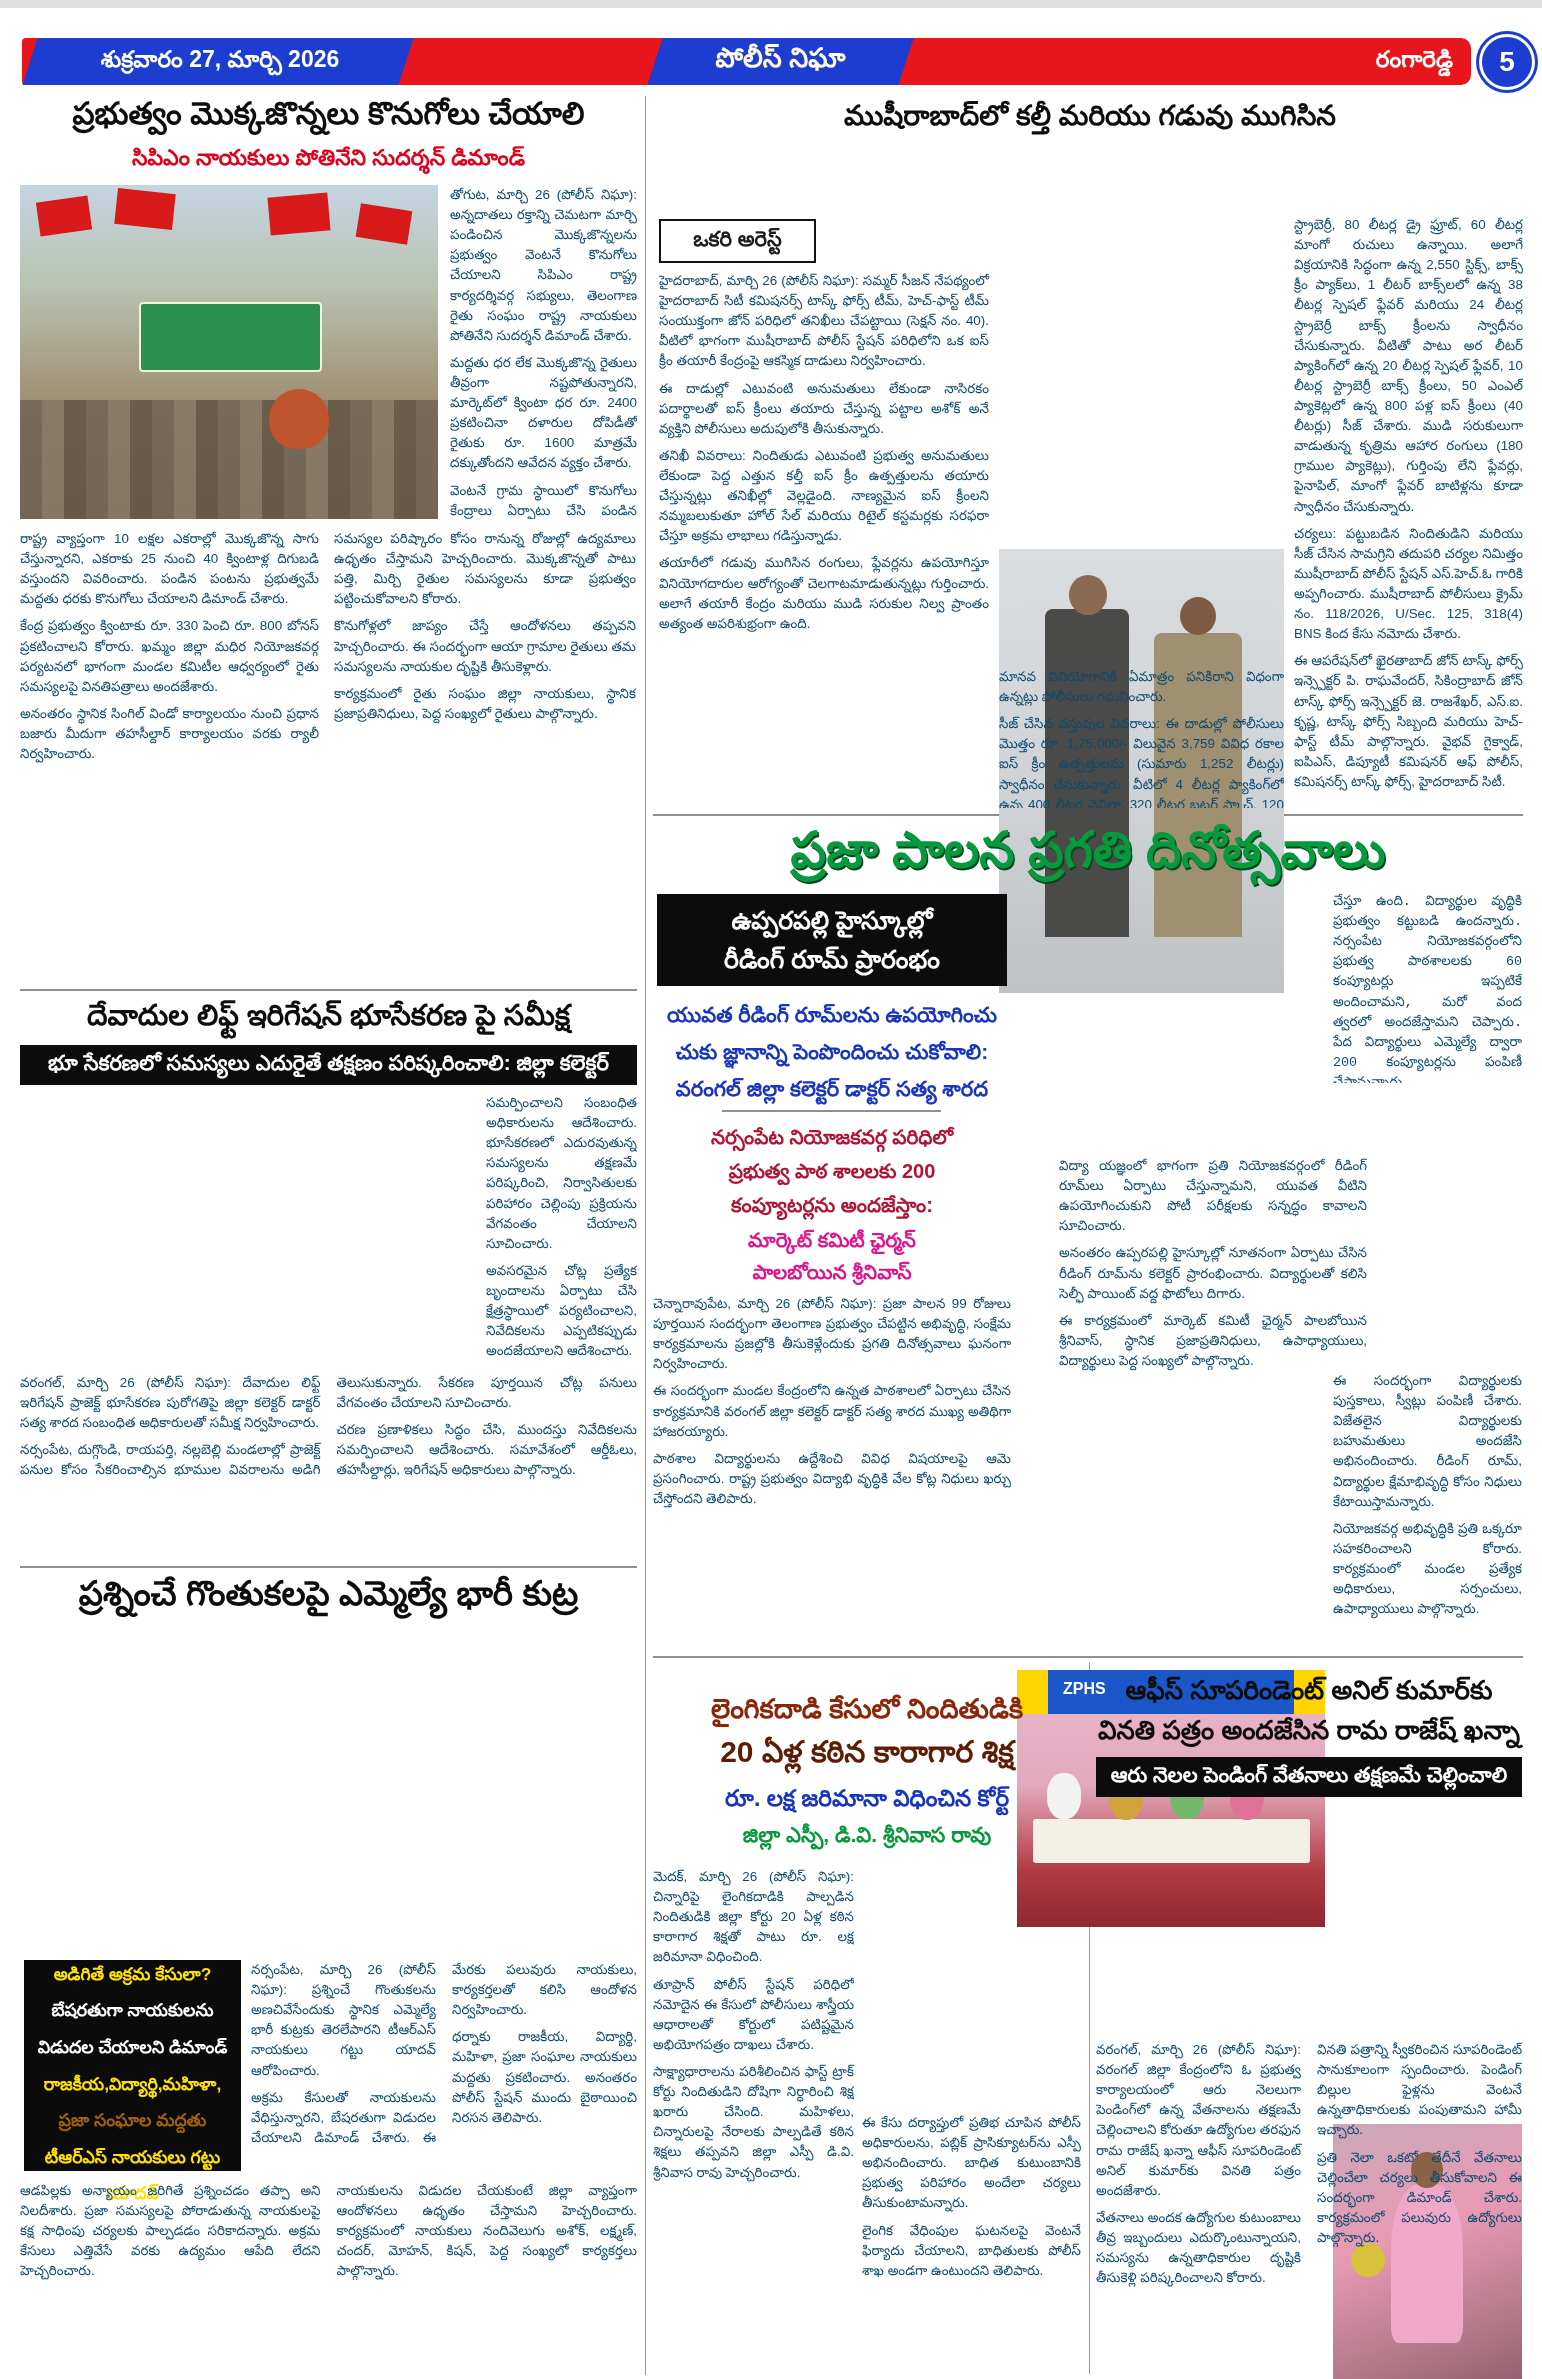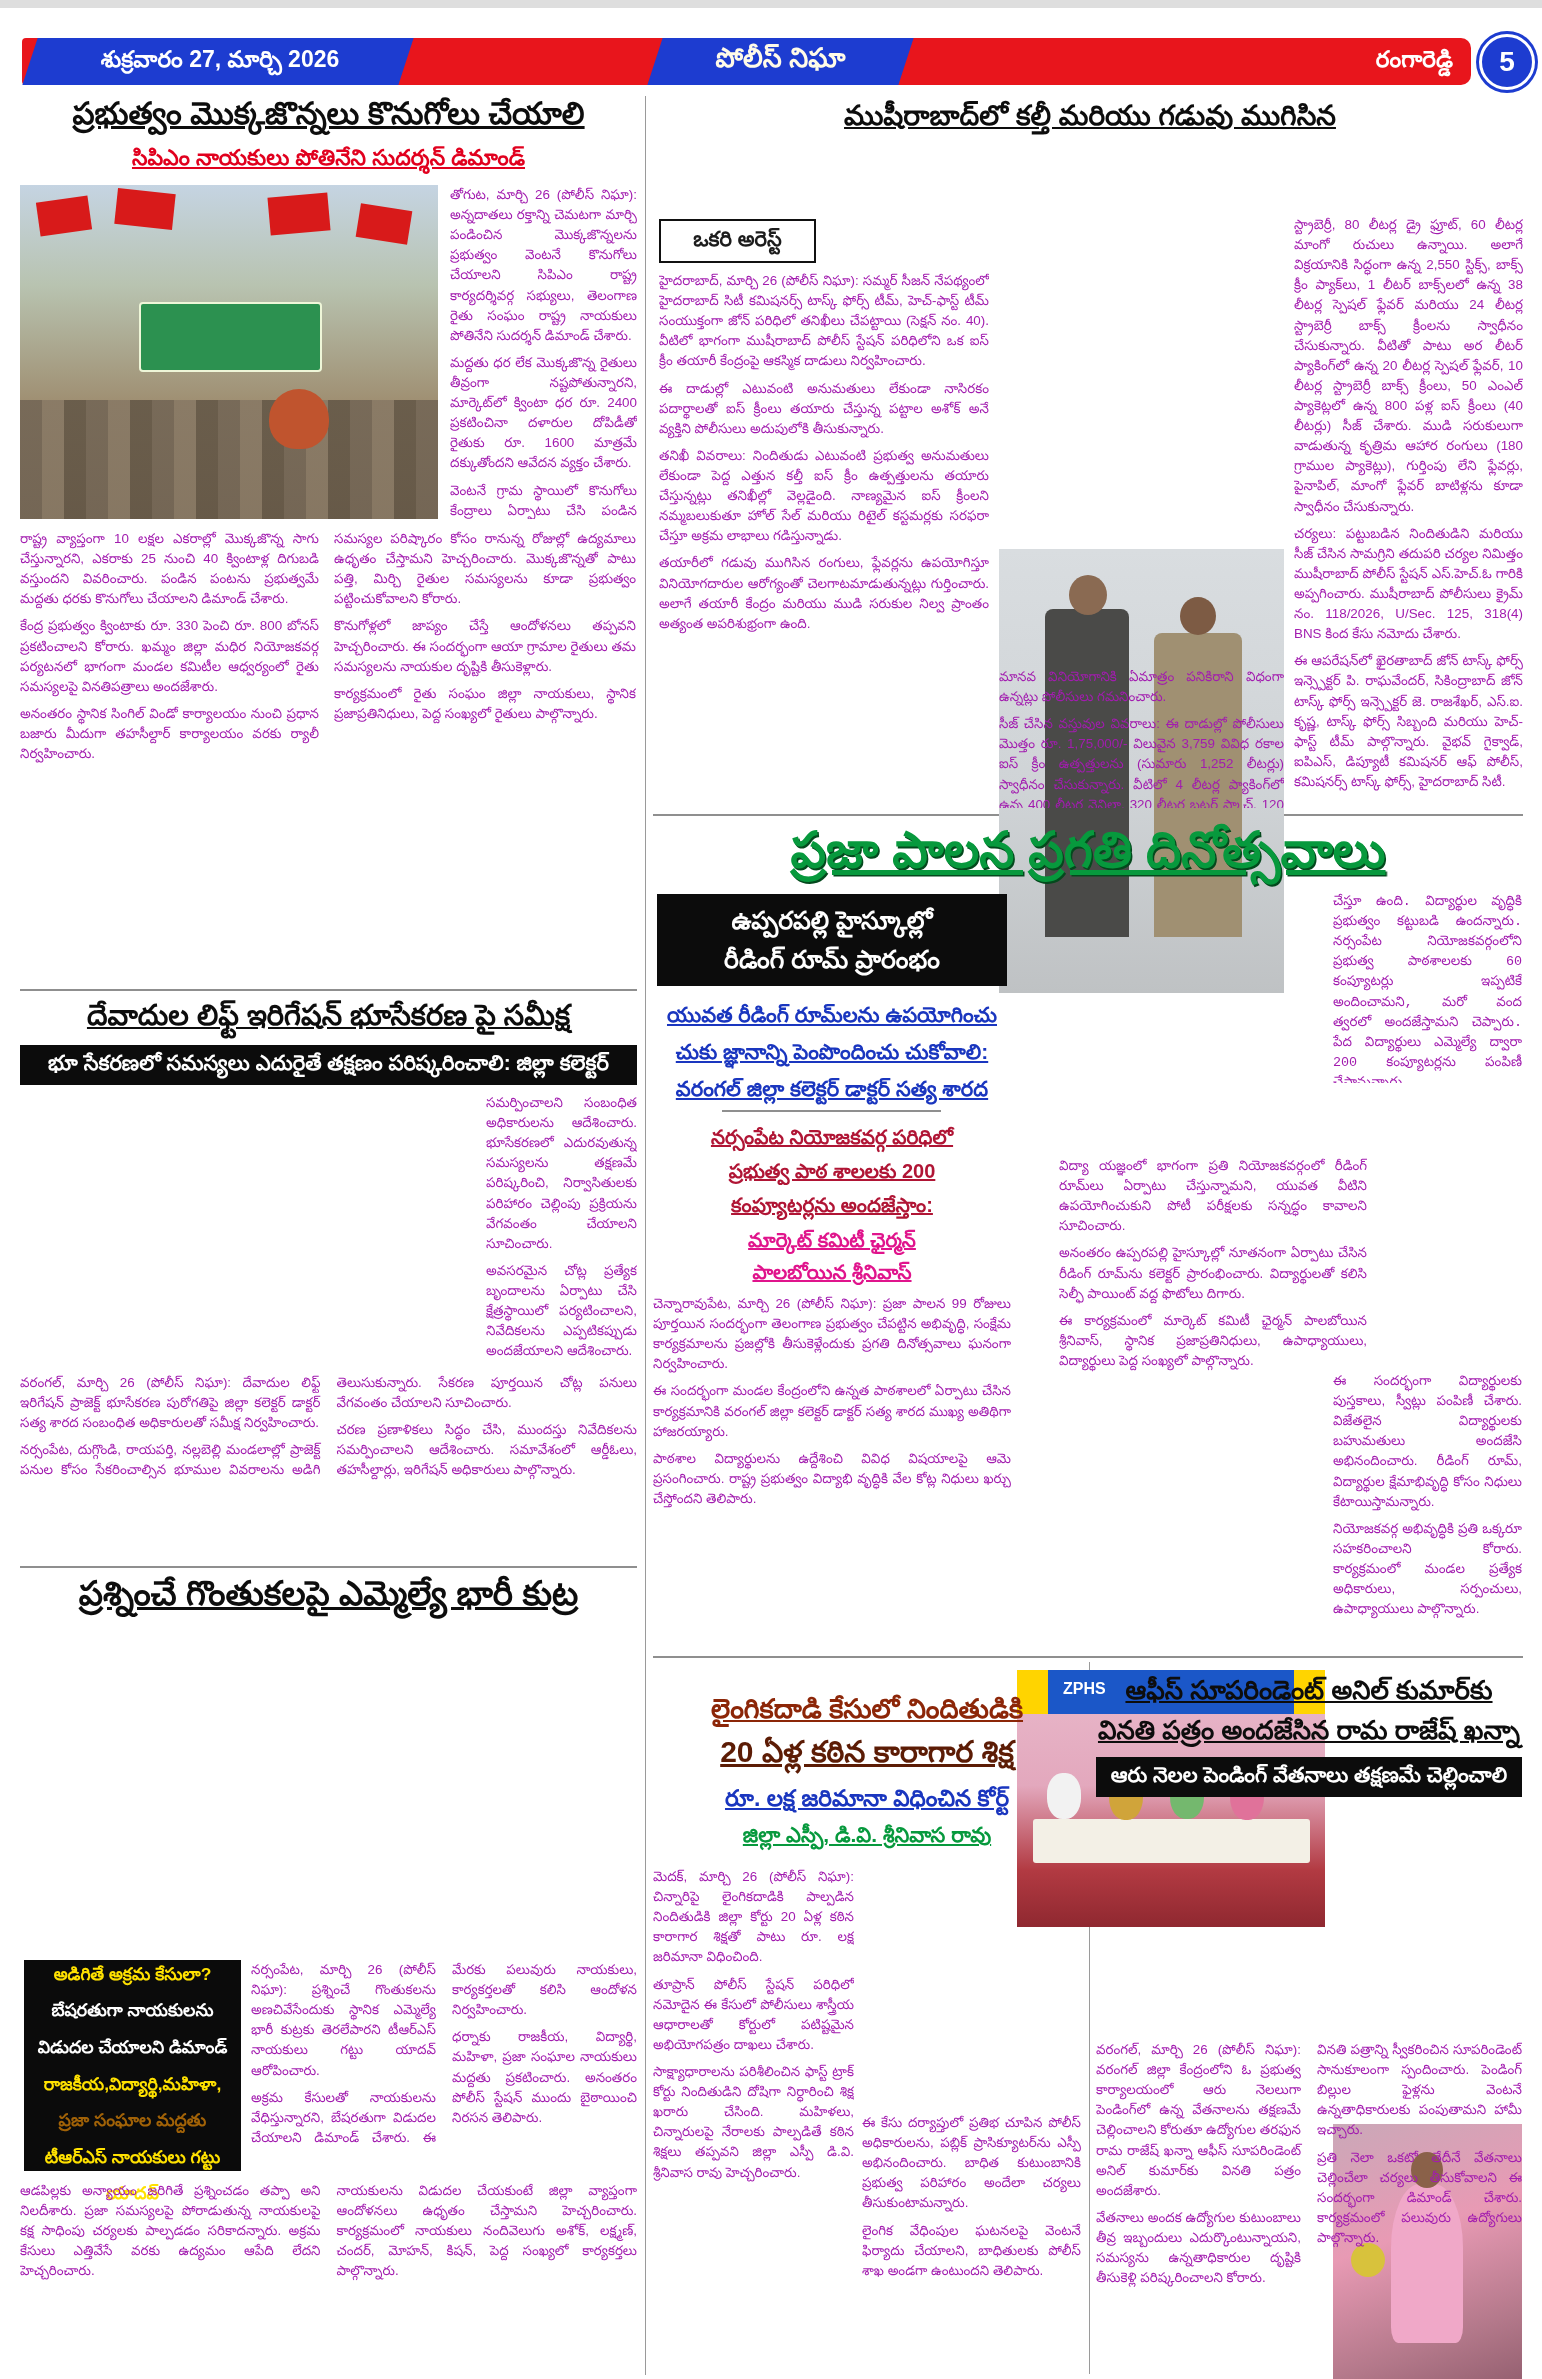--- a/index.html
+++ b/index.html
@@ -6,27 +6,27 @@
   .page{position:relative;width:1542px;height:2379px;margin:8px auto;background:#ffffff;
         font-family:"Liberation Sans",sans-serif;color:#1c1c1c;overflow:hidden;}
   .abs{position:absolute;}
   
   .bar{background:#e8151c;border-radius:4px 10px 10px 4px;}
   .slant{background:#1d3cd0;transform:skewX(-18deg);}
   .bar-text{color:#ffffff;font-weight:bold;display:flex;align-items:center;justify-content:center;}
   .page-circle{background:#1d3cd0;border:3px solid #ffffff;box-shadow:0 0 0 3px #1d3cd0;border-radius:50%;
         color:#fff;font-weight:bold;font-size:28px;display:flex;align-items:center;justify-content:center;}
   
-  .hl{font-weight:bold;color:#0d0d0d;text-align:center;line-height:1.15;text-decoration:underline;}
+  .hl{font-weight:bold;color:#0d0d0d;text-align:center;line-height:1.15;}
   .red{color:#e1001e;} .blue{color:#1a36bf;} .green{color:#07993d;}
   .maroon{color:#8c2608;} .magenta{color:#e0148c;} .darkred{color:#b01535;}
   .blackbar{background:#0c0c0c;color:#ffffff;font-weight:bold;display:flex;align-items:center;justify-content:center;text-align:center;}
   .boxed{border:2.5px solid #111;font-weight:bold;display:flex;align-items:center;justify-content:center;}
   
-  .bt{font-size:13.4px;line-height:1.5;text-align:justify;color:#a21caf;overflow:hidden;}
+  .bt{font-size:13.4px;line-height:1.5;text-align:justify;color:#0c4a6e;overflow:hidden;}
   .bt p{margin:0 0 7px 0;}
   .cols2{column-count:2;column-gap:16px;}
   .vrule{background:#9a9a9a;width:1px;}
   .hrule{background:#8f8f8f;height:1.5px;}
   
   .photo{overflow:hidden;position:relative;background:#c9c2b4;}
   .ph-label{position:absolute;color:#fff;font-weight:bold;}
   .sil{position:absolute;border-radius:8px 8px 0 0;}
   .flag{position:absolute;background:#d81a1a;}
   .quote-box{background:#0b0b0b;display:flex;flex-direction:column;justify-content:center;

